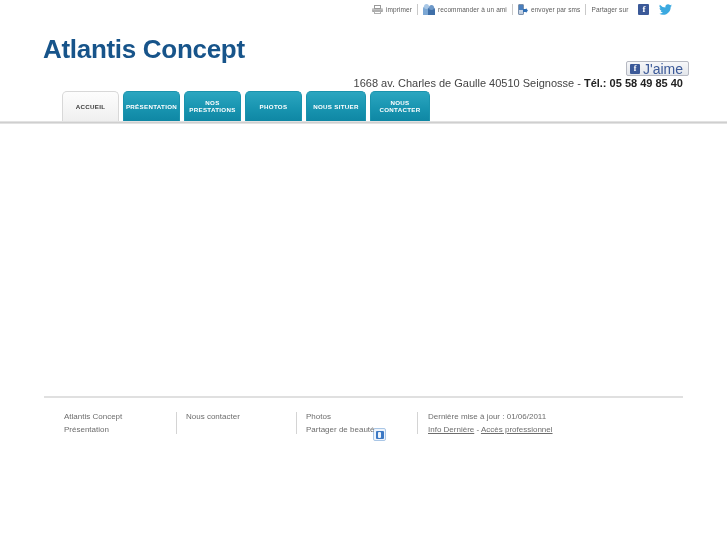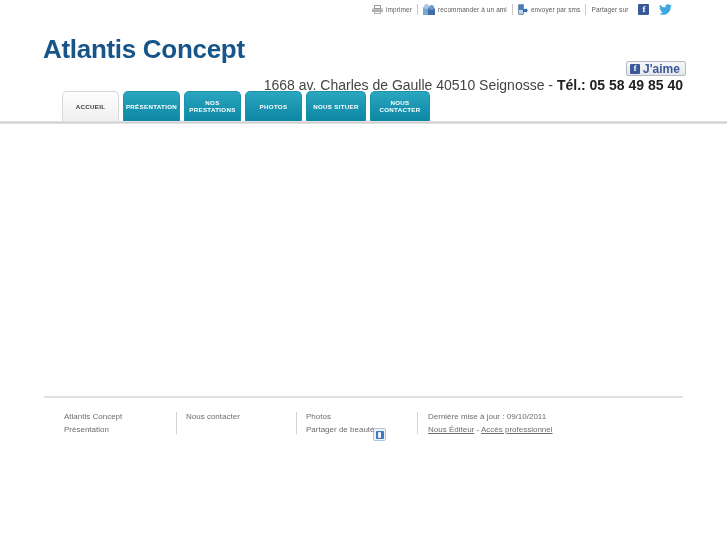--- a/index.html
+++ b/index.html
@@ -65,26 +65,26 @@
     display:flex; align-items:center; gap:3px;
     height:15px; padding:0 5px 0 3px;
     background:linear-gradient(#f6f7f9,#e3e6eb);
     border:1px solid #b6b9c2; border-radius:2px;
   }
   .fb-like .f {
     width:10px; height:10px; background:#3b5998; color:#fff;
     font-family:"Liberation Serif", serif; font-weight:bold;
     font-size:8px; line-height:10px; text-align:center; border-radius:1px;
   }
-  .fb-like .lbl { font-size:12px; font-weight:bold; color:#3b5998; }
+  .fb-like .lbl { font-size:14px; font-weight:normal; color:#3b5998; }
 
   
   .address {
     position:absolute; right:44px; top:77px;
-    font-size:14px; color:#444; white-space:nowrap;
+    font-size:11px; color:#444; white-space:nowrap;
   }
   .address .tel { font-weight:bold; color:#222; }
 
   
   .nav {
     position:absolute; left:62px; top:91px;
     display:flex; align-items:flex-end; gap:4px;
   }
   .tab {
     width:57px; height:31px;
@@ -267,21 +267,21 @@
     <div class="fcol c2">
       <div class="line">Nous contacter</div>
     </div>
 
     <div class="fcol c3">
       <div class="line">Photos</div>
       <div class="line">Partager de beauté</div>
     </div>
 
     <div class="fcol c4">
-      <div class="line">Dernière mise à jour : 09/10/2011</div>
+      <div class="line">Dernière mise à jour : 01/06/2011</div>
       <div class="line">
-        <span class="flink">Nous Éditeur</span><span class="fsep-dash"> - </span><span class="flink">Accès professionnel</span>
+        <span class="flink">Info Dernière</span><span class="fsep-dash"> - </span><span class="flink">Accès professionnel</span>
       </div>
     </div>
 
   </footer>
 
 </div>
 
 </body></html>

